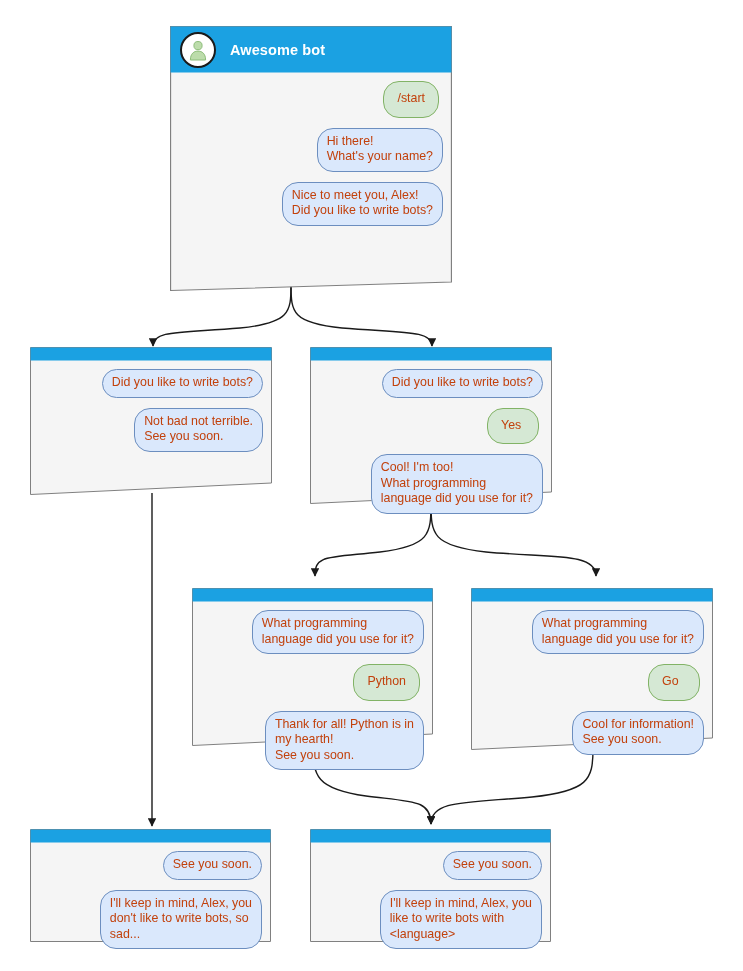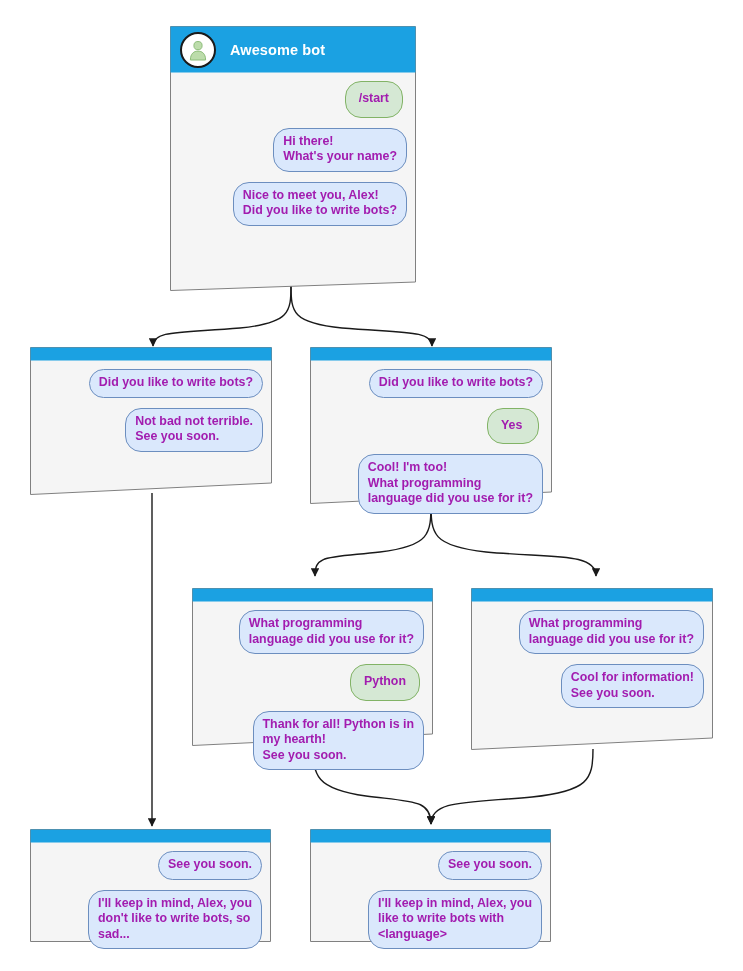--- a/index.html
+++ b/index.html
@@ -82,27 +82,26 @@
     position: relative;
     padding: 8px 9px 0 9px;
   }
   .row { display: flex; margin-bottom: 10px; }
   .row.left  { justify-content: flex-end; }
   .row.right { justify-content: flex-end; }
 
   .bubble {
     font-size: 12.4px;
     line-height: 15.5px;
-    color: #a21caf;
+    color: #c2410c;
     border-radius: 16px;
     border: 1px solid;
     box-sizing: border-box;
     white-space: pre-line;
     max-width: 84%;
-    font-weight: bold;
   }
   .bubble.bot {
     background: #dae8fc;
     border-color: #6c8ebf;
     padding: 5px 9px 6px 9px;
   }
   .bubble.user {
     background: #d5e8d4;
     border-color: #82b366;
     padding: 9px 13px 10px 13px;
@@ -133,21 +132,21 @@
       <path d="M 431,503 C 431,534 430,546 380,552 C 325,558 315,555 315,576" marker-end="url(#arrow)"></path>
 
       <path d="M 431,503 C 431,534 432,546 486,552 C 550,558 596,552 596,576" marker-end="url(#arrow)"></path>
 
       <path d="M 313,745 C 313,776 316,789 366,796 C 414,802 431,800 431,824" marker-end="url(#arrow)"></path>
 
       <path d="M 593,749 C 593,780 588,791 532,797 C 466,803 431,800 431,824" marker-end="url(#arrow)"></path>
     </g>
   </svg>
 
-  <div class="node" style="left:170px; top:26px; width:246px; height:265px;">
+  <div class="node" style="left:170px; top:26px; width:282px; height:265px;">
     <svg class="node-shape" viewBox="0 0 246 265" preserveAspectRatio="none">
       <path d="M 0.5,0.5 L 245.5,0.5 L 245.5,256 L 0.5,264.5 Z" fill="#f5f5f5" stroke="#808080" stroke-width="1"></path>
       <rect x="0.5" y="0.5" width="245" height="46" fill="#1BA1E2"></rect>
     </svg>
     <div class="node-inner">
       <div class="node-header tall">
         <span class="avatar">
           <svg width="22" height="22" viewBox="0 0 22 22">
             <circle cx="11" cy="6.6" r="4.1" fill="#bcdcab" stroke="#8dbd7a" stroke-width="1"></circle>
             <path d="M 3.4,21 C 3.4,14.6 7,12.1 11,12.1 C 15,12.1 18.6,14.6 18.6,21 Z" fill="#bcdcab" stroke="#8dbd7a" stroke-width="1"></path>
@@ -242,20 +241,23 @@
       <path d="M 0.5,0.5 L 241.5,0.5 L 241.5,150 L 0.5,161.5 Z" fill="#f5f5f5" stroke="#808080" stroke-width="1"></path>
       <rect x="0.5" y="0.5" width="241" height="13" fill="#1BA1E2"></rect>
     </svg>
     <div class="node-inner">
       <div class="node-header"></div>
       <div class="msgs">
         <div class="row left">
           <div class="bubble bot">What programming
 language did you use for it?</div>
         </div>
+        <div class="row right">
+          <div class="bubble user">Go</div>
+        </div>
         <div class="row left">
           <div class="bubble bot">Cool for information!
 See you soon.</div>
         </div>
       </div>
     </div>
   </div>
 
   <div class="node" style="left:30px; top:829px; width:241px; height:113px;">
     <svg class="node-shape" viewBox="0 0 241 113" preserveAspectRatio="none">

